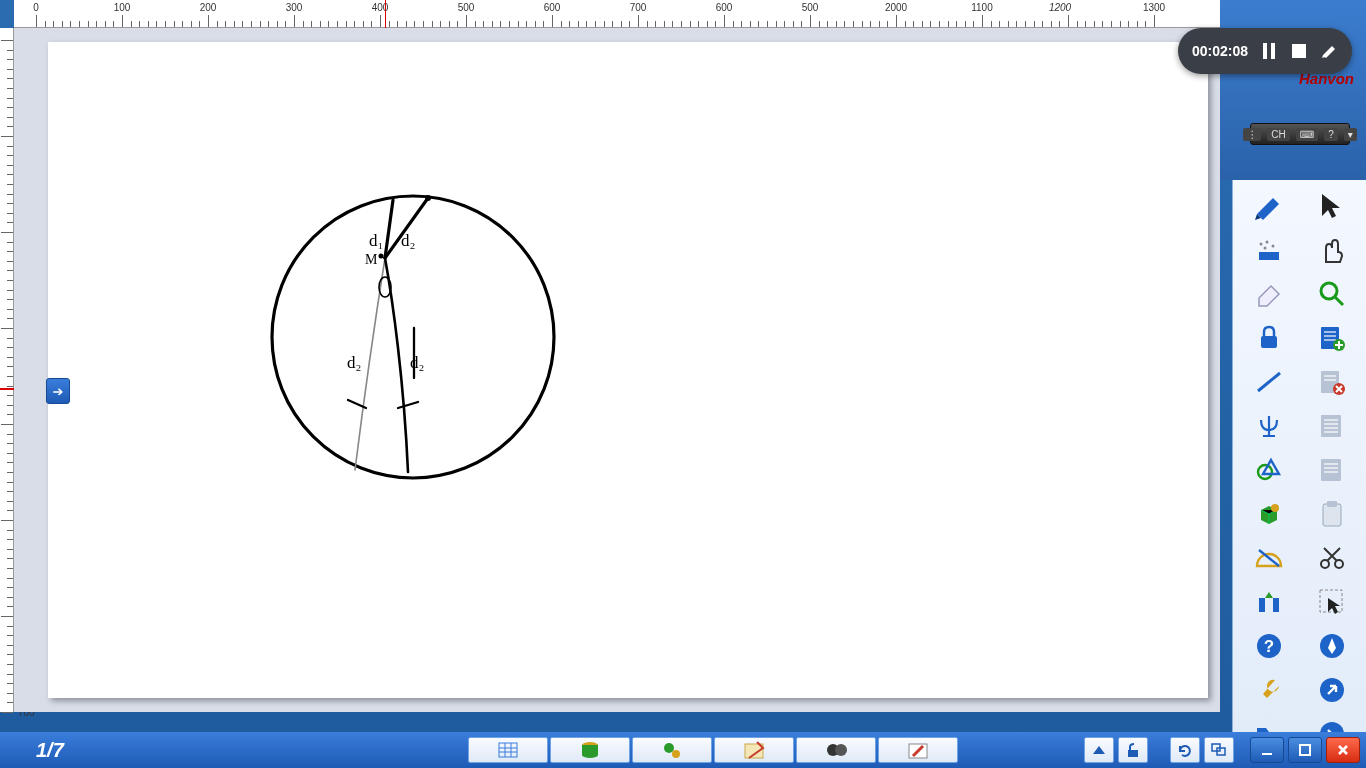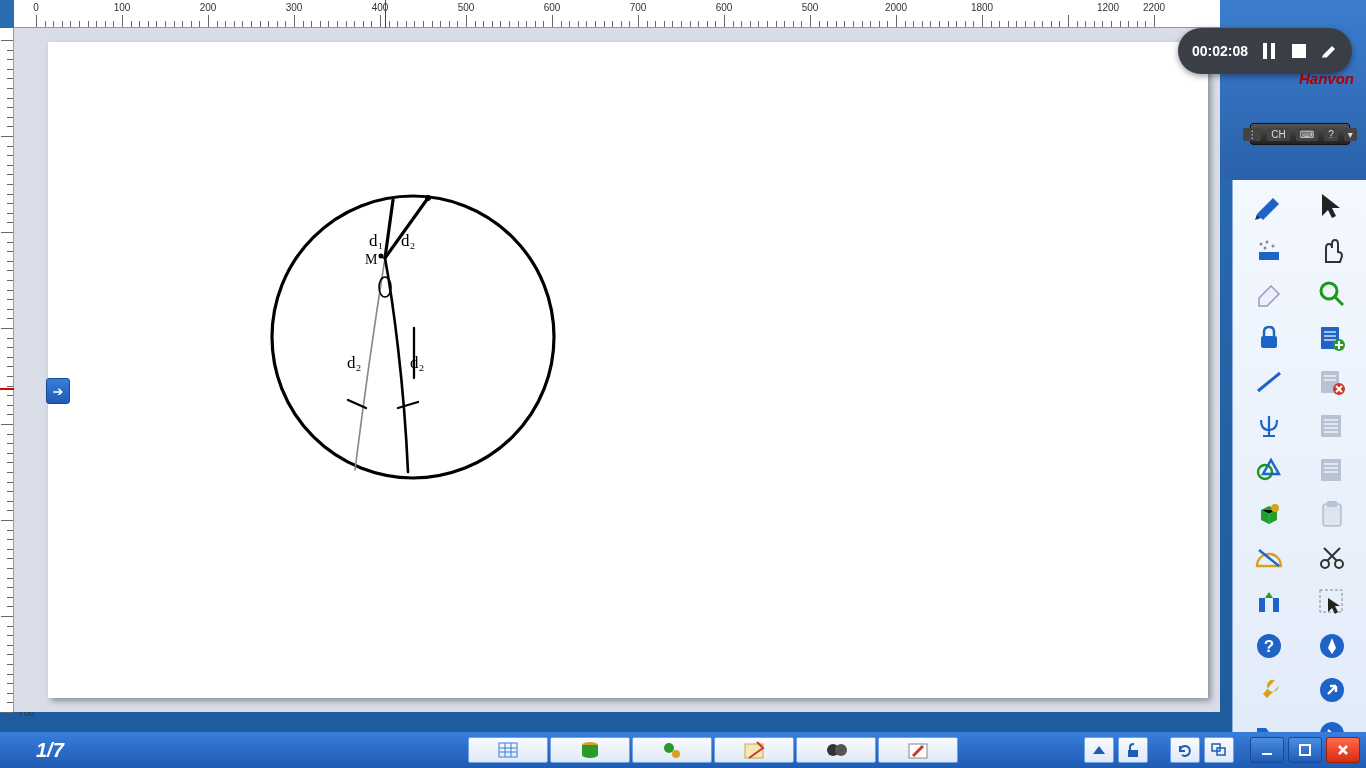--- a/index.html
+++ b/index.html
@@ -230,43 +230,43 @@
     <div class="tick minor" style="left: 890.6px;"></div>
     <div class="tick minor" style="left: 899.2px;"></div>
     <div class="tick minor" style="left: 907.8px;"></div>
     <div class="tick minor" style="left: 916.4px;"></div>
     <div class="tick minor" style="left: 925px;"></div>
     <div class="tick minor" style="left: 933.6px;"></div>
     <div class="tick minor" style="left: 942.2px;"></div>
     <div class="tick minor" style="left: 950.8px;"></div>
     <div class="tick minor" style="left: 959.4px;"></div>
     <div class="tick major" style="left: 968px;"></div>
-    <div class="lbl" style="left: 968px;">1800</div>
+    <div class="lbl" style="left: 968px;">1100</div>
     <div class="tick minor" style="left: 976.6px;"></div>
     <div class="tick minor" style="left: 985.2px;"></div>
     <div class="tick minor" style="left: 993.8px;"></div>
     <div class="tick minor" style="left: 1002.4px;"></div>
     <div class="tick minor" style="left: 1011px;"></div>
     <div class="tick minor" style="left: 1019.6px;"></div>
     <div class="tick minor" style="left: 1028.2px;"></div>
     <div class="tick minor" style="left: 1036.8px;"></div>
     <div class="tick minor" style="left: 1045.4px;"></div>
     <div class="tick major" style="left: 1054px;"></div>
-    <div class="lbl" style="left: 1094px;">1200</div>
+    <div class="lbl" style="left: 1046px; font-style: italic;">1200</div>
     <div class="tick minor" style="left: 1062.6px;"></div>
     <div class="tick minor" style="left: 1071.2px;"></div>
     <div class="tick minor" style="left: 1079.8px;"></div>
     <div class="tick minor" style="left: 1088.4px;"></div>
     <div class="tick minor" style="left: 1097px;"></div>
     <div class="tick minor" style="left: 1105.6px;"></div>
     <div class="tick minor" style="left: 1114.2px;"></div>
     <div class="tick minor" style="left: 1122.8px;"></div>
     <div class="tick minor" style="left: 1131.4px;"></div>
     <div class="tick major" style="left: 1140px;"></div>
-    <div class="lbl" style="left: 1140px;">2200</div>
+    <div class="lbl" style="left: 1140px;">1300</div>
     <div class="marker" style="left: 371.16px;"></div>
   </div>
 
 <div class="ruler-v">
     <div class="tick major" style="top: 12px;"></div>
     <div class="tick minor" style="top: 21.6px;"></div>
     <div class="tick minor" style="top: 31.2px;"></div>
     <div class="tick minor" style="top: 40.8px;"></div>
     <div class="tick minor" style="top: 50.4px;"></div>
     <div class="tick minor" style="top: 60px;"></div>

